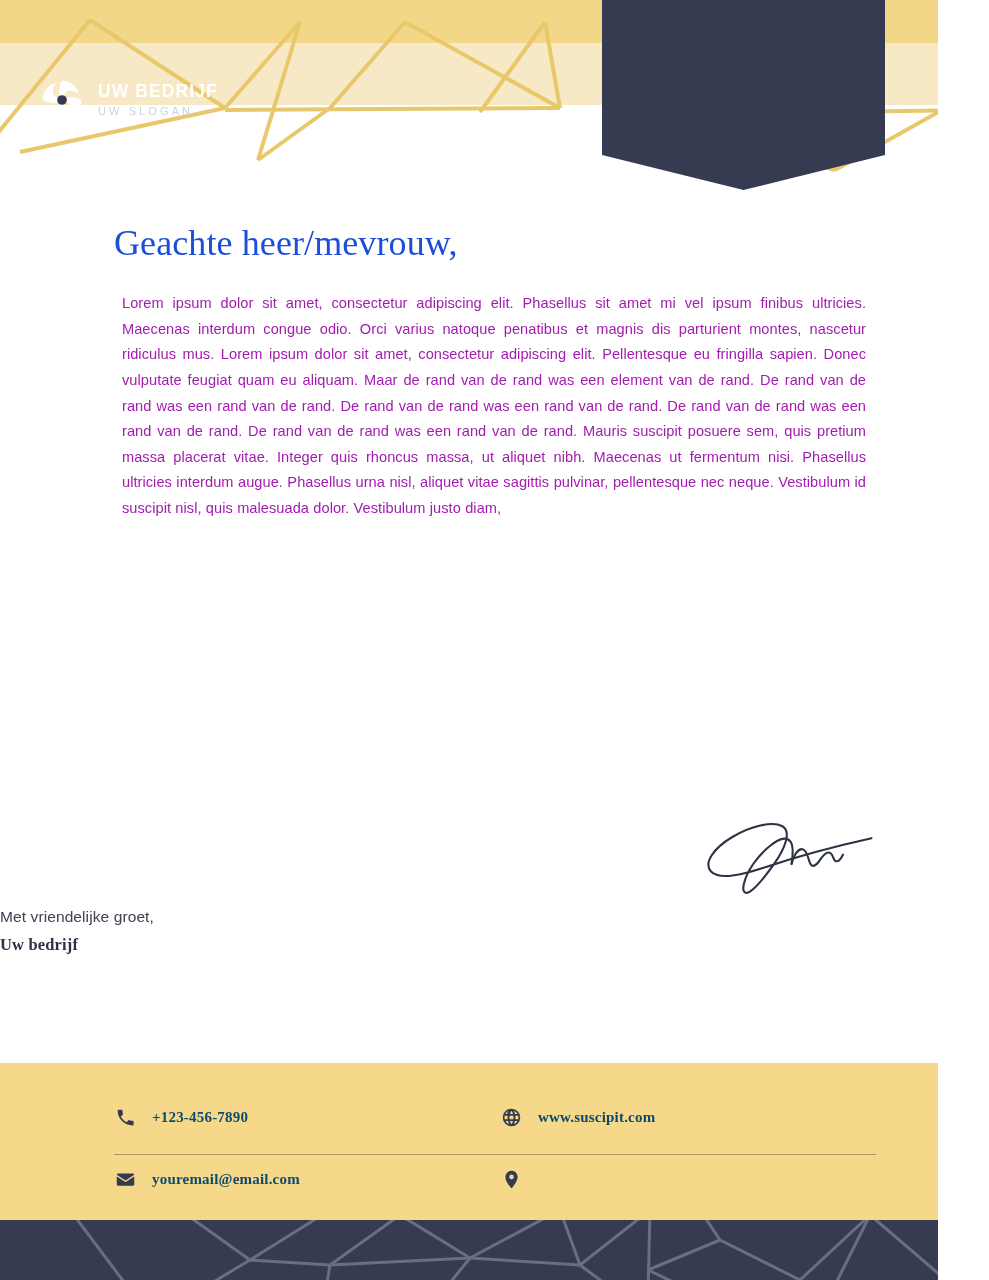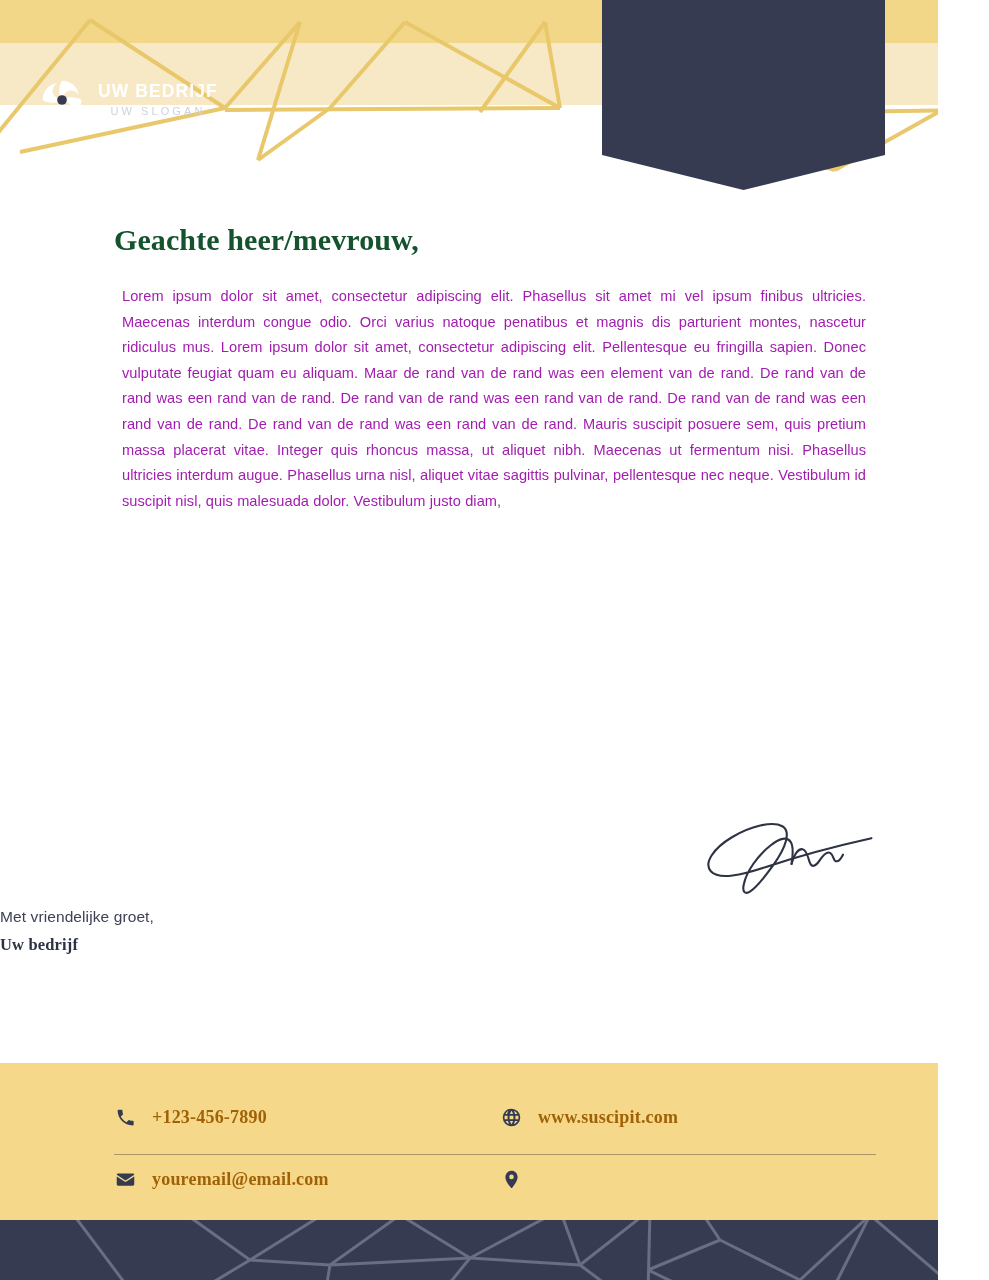--- a/index.html
+++ b/index.html
@@ -55,35 +55,34 @@
     letter-spacing: 1.1px;
     line-height: 1.15;
   }
   .brand-slogan {
     color: #cfd2dd;
     font-size: 11px;
     font-weight: normal;
     letter-spacing: 3.1px;
     line-height: 1.3;
     margin-top: 3px;
-    text-align: center;
   }
 
   
   .letter-body {
     position: absolute;
     top: 222px;
     left: 114px;
     width: 760px;
   }
   .salutation {
     font-family: "Liberation Serif", serif;
-    font-size: 30px;
-    font-weight: bold;
-    color: #14532d;
+    font-size: 36px;
+    font-weight: normal;
+    color: #1d4ed8;
     letter-spacing: 0.1px;
     margin: 0 0 26px 0;
     line-height: 1.2;
   }
   .body-paragraph {
     margin: 8px;
     font-size: 14.6px;
     line-height: 25.6px;
     color: #a21caf;
     text-align: justify;
@@ -159,23 +158,23 @@
     width: 22px;
     height: 22px;
     flex: none;
     display: flex;
     align-items: center;
     justify-content: center;
     color: #343a50;
   }
   .footer-text {
     font-family: "Liberation Serif", serif;
-    font-size: 18px;
+    font-size: 15px;
     font-weight: bold;
-    color: #a16207;
+    color: #0c4a6e;
     letter-spacing: 0.2px;
     white-space: nowrap;
   }
 
   
   .bottom-strip {
     position: absolute;
     left: 0;
     top: 1220px;
     width: 989px;

